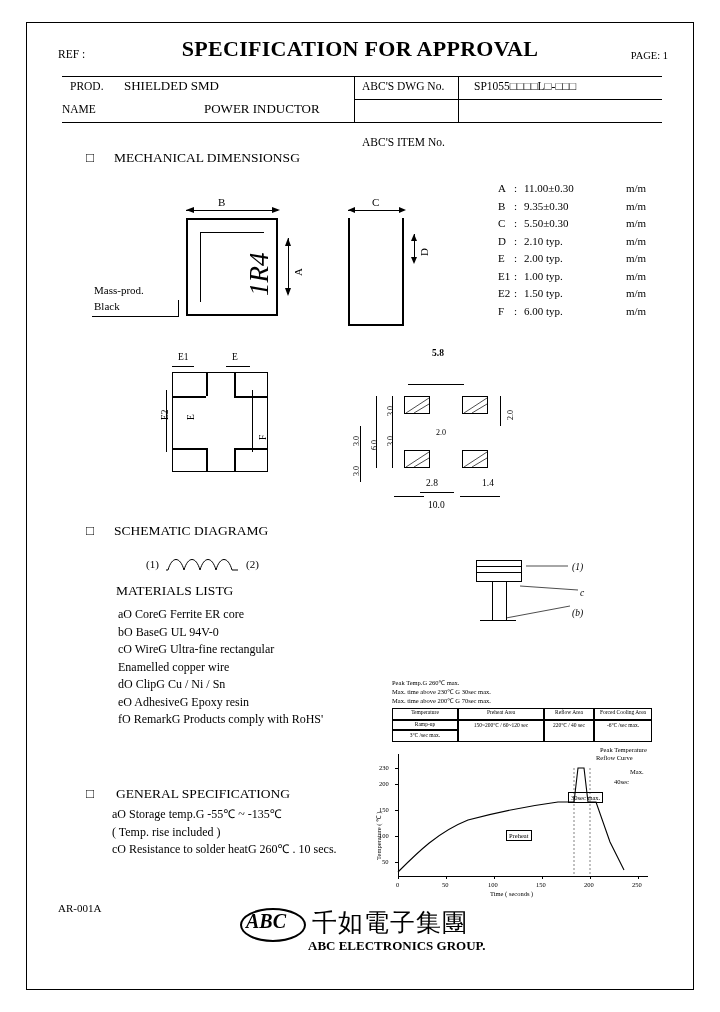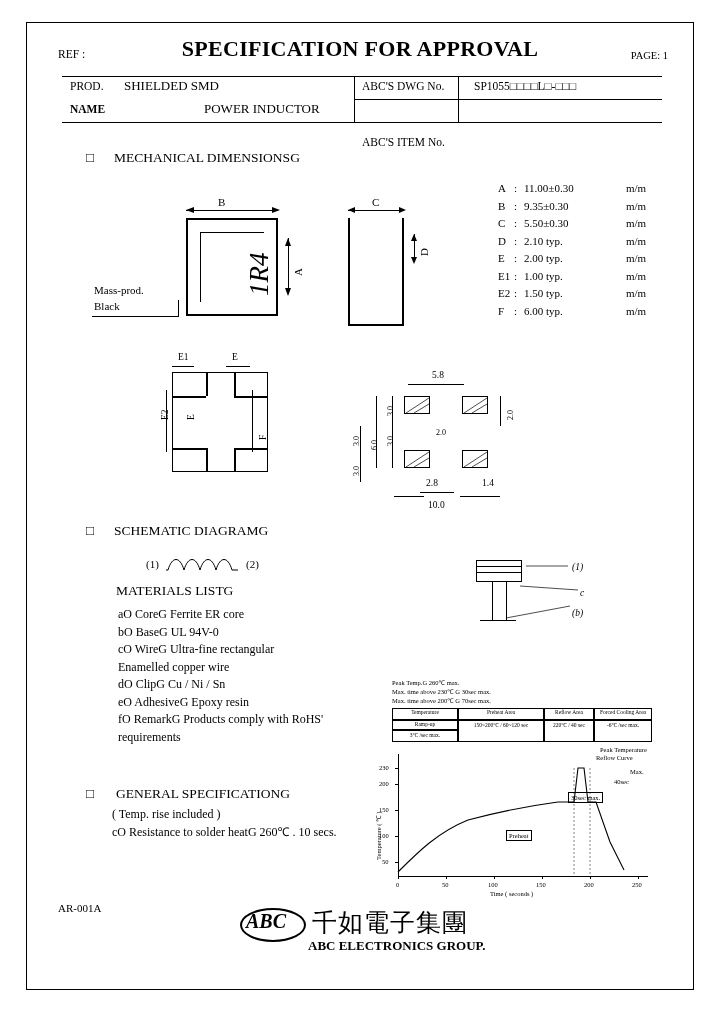--- a/index.html
+++ b/index.html
@@ -121,21 +121,21 @@
   <div class="page-no">PAGE: 1</div>
 
   <div class="hdr">
     <div class="hline" style="top:0;"></div>
     <div class="hline" style="top:23px; left:292px; width:308px;"></div>
     <div class="hline" style="top:46px;"></div>
     <div class="vline" style="left:292px; top:0; height:46px;"></div>
     <div class="vline" style="left:396px; top:0; height:46px;"></div>
 
     <div class="cellTxt" style="left:8px; top:4px;">PROD.</div>
-    <div class="cellTxt" style="left:8px; top:27px;font-weight:bold;">NAME</div>
+    <div class="cellTxt" style="left:0; top:27px;">NAME</div>
     <div class="bigTxt" style="left:62px; top:2px;">SHIELDED SMD</div>
     <div class="bigTxt" style="left:142px; top:25px;">POWER INDUCTOR</div>
     <div class="cellTxt" style="left:300px; top:4px;">ABC'S DWG No.</div>
     <div class="cellTxt" style="left:300px; top:28px;margin-top:32px;">ABC'S ITEM No.</div>
     <div class="cellTxt" style="left:412px; top:4px;">SP1055□□□□L□-□□□</div>
     <div class="cellTxt" style="left:412px; top:27px;"></div>
   </div>
 
   <div class="sectMark" style="left:86px; top:150px;">□</div>
   <div class="sect" style="left:114px; top:150px;">MECHANICAL DIMENSIONSG</div>
@@ -264,21 +264,21 @@
 
     <div class="t label-sm vert" style="left:160px; top:420px;">E2</div>
     <div class="t label-sm vert" style="left:186px; top:420px;">E</div>
     <div class="t label-sm vert" style="left:258px; top:440px;">F</div>
 
     <div class="ln" style="left:166px; top:390px; width:1px; height:62px;"></div>
     <div class="ln" style="left:252px; top:390px; width:1px; height:62px;"></div>
   </div>
 
   <div>
-    <div class="t label-sm" style="left:432px; top:370px;">5.8</div>
+    <div class="t label-sm" style="left:432px; top:348px;font-weight:bold;">5.8</div>
     <div class="ln" style="left:408px; top:384px; width:56px; height:1px;"></div>
 
     <div class="bxT" style="left:404px; top:396px; width:26px; height:18px; background:#fff;"></div>
     <div class="bxT" style="left:404px; top:450px; width:26px; height:18px; background:#fff;"></div>
 
     <svg class="curve" style="left:404px; top:396px;" width="27" height="19">
       <line x1="2" y1="17" x2="25" y2="2" stroke="#000" stroke-width="0.7"></line>
       <line x1="10" y1="17" x2="25" y2="8" stroke="#000" stroke-width="0.7"></line>
     </svg>
     <svg class="curve" style="left:404px; top:450px;" width="27" height="19">
@@ -333,26 +333,26 @@
 
   <div class="sect" style="left:116px; top:583px;">MATERIALS LISTG</div>
   <div class="matlist">
     <div>aO CoreG Ferrite ER core</div>
     <div>bO BaseG UL 94V-0</div>
     <div>cO WireG Ultra-fine rectangular</div>
     <div>          Enamelled copper wire</div>
     <div>dO ClipG Cu / Ni / Sn</div>
     <div>eO AdhesiveG Epoxy resin</div>
     <div>fO RemarkG Products comply with RoHS'</div>
-    <div>              requirements</div>
   </div>
 
   <div class="sectMark" style="left:86px; top:786px;">□</div>
   <div class="sect" style="left:116px; top:786px;">GENERAL SPECIFICATIONG</div>
   <div class="genspec">
+    <div>aO Storage temp.G -55℃ ~ -135℃</div>
     <div>               ( Temp. rise included )</div>
     <div>cO Resistance to solder heatG 260℃ . 10 secs.</div>
   </div>
 
   <div>
     <div class="bxT" style="left:476px; top:560px; width:46px; height:22px;"></div>
     <div class="ln" style="left:476px; top:566px; width:46px; height:1px;"></div>
     <div class="ln" style="left:476px; top:572px; width:46px; height:1px;"></div>
     <div class="ln" style="left:492px; top:582px; width:1px; height:38px;"></div>
     <div class="ln" style="left:506px; top:582px; width:1px; height:38px;"></div>

